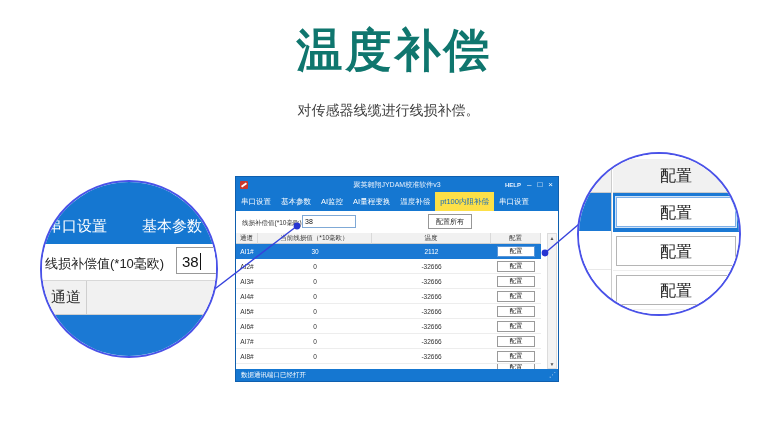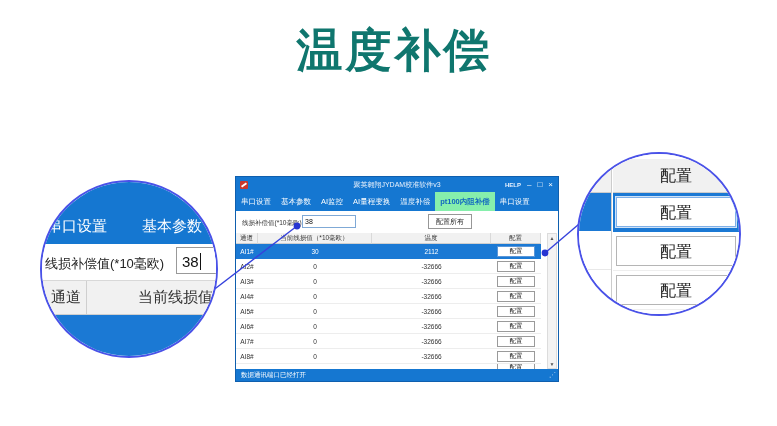--- a/index.html
+++ b/index.html
@@ -19,21 +19,21 @@
   .app-icon{width:8px;height:8px;background:#c9372c;margin-left:4px;border-radius:1px;
     position:relative;flex:none;}
   .app-icon:after{content:"";position:absolute;left:1px;top:3px;width:6px;height:2px;background:#fff;transform:rotate(-35deg);}
   .tb-title{position:absolute;left:0;right:0;text-align:center;color:#e8f1fc;font-size:7px;pointer-events:none;}
   .tb-ctrl{margin-left:auto;display:flex;align-items:center;gap:6px;padding-right:5px;color:#fff;z-index:1;}
   .tb-help{font-size:6px;font-weight:bold;color:#eaf3ff;}
   .tb-btn{font-size:8px;line-height:8px;color:#fff;}
 
   .tabbar{height:19px;background:#1577d1;display:flex;overflow:hidden;}
   .wtab{color:#fff;font-size:7.5px;line-height:19px;padding:0 5px;white-space:nowrap;flex:none;}
-  .wtab.active{background:#86efac;color:#1268c0;font-weight:bold;}
+  .wtab.active{background:#fde047;color:#1268c0;font-weight:normal;}
 
   .toolbar{height:22px;position:relative;background:#fff;}
   .loss-label{position:absolute;left:6px;top:8px;font-size:6.5px;color:#333;}
   .loss-input{position:absolute;left:66px;top:4px;width:54px;height:13px;border:1px solid #7fa9d6;
     font-size:7px;padding:0 2px;box-sizing:border-box;font-family:inherit;color:#111;background:#fff;}
   .config-all-btn{position:absolute;left:192px;top:3px;width:44px;height:15px;border:1px solid #979797;
     background:#fff;font-size:7px;color:#222;text-align:center;line-height:13px;box-sizing:border-box;}
 
   .wtable{position:absolute;top:56px;left:0;width:322px;height:136px;overflow:hidden;}
   .thead,.trow{display:grid;grid-template-columns:22px 114px 119px 50px;}
@@ -92,20 +92,21 @@
     line-height:30px;font-size:16px;color:#222;box-sizing:border-box;}
   .rz-row.sel .rz-btn{border-color:#7fb0e8;box-shadow:0 0 0 1px #cfe2f7;}
 
   #connectors{position:absolute;left:0;top:0;z-index:2;pointer-events:none;}
 </style>
 </head>
 <body>
 
 <div class="page-title">温度补偿</div>
 <div class="page-sub">
+  <div>对传感器线缆进行线损补偿。</div>
 </div>
 
 <div id="app-window">
   <div class="titlebar">
     <div class="app-icon"></div>
     <div class="tb-title">聚英翱翔JYDAM校准软件v3</div>
     <div class="tb-ctrl">
       <span class="tb-help">HELP</span>
       <span class="tb-btn">–</span>
       <span class="tb-btn">□</span>
@@ -234,21 +235,20 @@
   <div class="lz-top">
     <span class="lz-tab lz-tab1">串口设置</span>
     <span class="lz-tab lz-tab2">基本参数</span>
   </div>
   <div class="lz-mid">
     <span class="lz-label">线损补偿值(*10毫欧)</span>
     <span class="lz-input"><span>38</span><span class="lz-caret"></span></span>
   </div>
   <div class="lz-head">
     <span class="lz-col lz-col1">通道</span>
-    <span class="lz-col lz-col2">当前线损值</span>
     <span class="divider"></span>
   </div>
   <div class="lz-bottom"></div>
 </div>
 
 <div id="right-zoom" class="callout">
   <div class="rz-strip">
     <div class="s-top"></div>
     <div class="s-head"></div>
     <div class="s-row1"></div>

